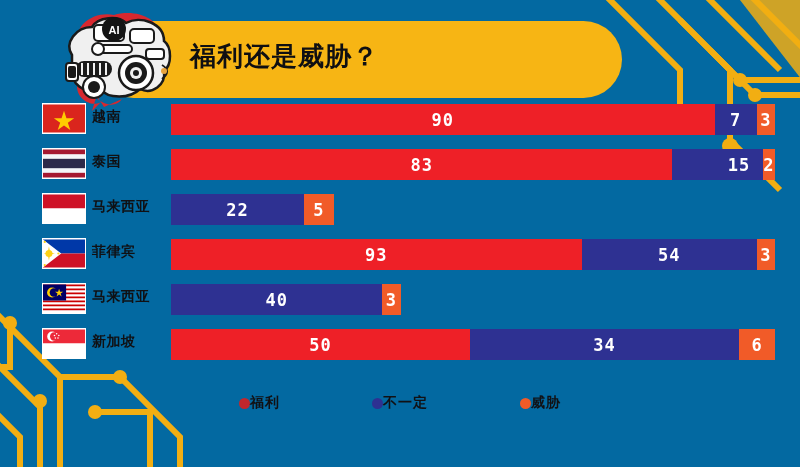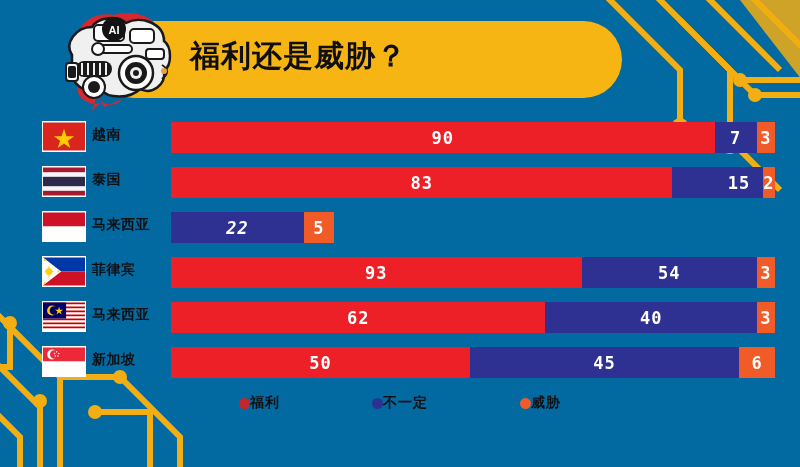--- a/index.html
+++ b/index.html
@@ -29,32 +29,32 @@
     border-radius: 40px;
   }
   #brand-logo {
     position: absolute;
     left: 42px; top: 7px;
     width: 140px; height: 107px;
   }
   #page-title {
     position: absolute;
     left: 190px; top: 36px;
-    font-size: 30px;
+    font-size: 26px;
     font-weight: bold;
     color: #0f0f12;
     letter-spacing: 1px;
     line-height: 40px;
     white-space: nowrap;
   }
 
   
   #chart {
     position: absolute;
-    left: 0; top: 118px;
+    left: 0; top: 100px;
     width: 800px;
   }
   .row {
     position: relative;
     height: 45px;
     margin-bottom: 0px;
   }
   .flag {
     position: absolute;
     left: 42px; top: 3px;
@@ -240,21 +240,21 @@
       </div>
       <div class="row">
         <div class="flag">
           <svg viewBox="0 0 60 40">
             <rect width="60" height="20" fill="#CE1126"></rect>
       <rect y="20" width="60" height="20" fill="#FFFFFF"></rect>
           </svg>
         </div>
         <div class="country-label">马来西亚</div>
         <div class="bar">
-          <div class="seg seg-unsure" style="width: 22%; font-style: italic;">22</div>
+          <div class="seg seg-unsure" style="width: 22%;">22</div>
           <div class="seg seg-threat" style="width: 5%;">5</div>
         </div>
       </div>
       <div class="row">
         <div class="flag">
           <svg viewBox="0 0 60 40">
             <rect width="60" height="20" fill="#0038A8"></rect>
       <rect y="20" width="60" height="20" fill="#CE1126"></rect>
       <polygon points="0,0 26,20 0,40" fill="#FFFFFF"></polygon>
       <circle cx="8.5" cy="20" r="5" fill="#FCD116"></circle>
@@ -298,21 +298,20 @@
               <rect y="37.142857142857146" width="60" height="2.857142857142857" fill="#FFFFFF"></rect>
             </g>
       <rect width="33" height="22.9" fill="#010066"></rect>
       <circle cx="13" cy="11.4" r="7.2" fill="#FFCC00"></circle>
       <circle cx="15.6" cy="11.4" r="6.1" fill="#010066"></circle>
       <polygon points="23,6 24.4,10.2 28.8,10.2 25.2,12.8 26.6,17 23,14.4 19.4,17 20.8,12.8 17.2,10.2 21.6,10.2" fill="#FFCC00"></polygon>
           </svg>
         </div>
         <div class="country-label">马来西亚</div>
         <div class="bar">
-          <div class="seg seg-benefit" style="width: 62%;">62</div>
           <div class="seg seg-unsure" style="width: 35%;">40</div>
           <div class="seg seg-threat" style="width: 3%;">3</div>
         </div>
       </div>
       <div class="row">
         <div class="flag">
           <svg viewBox="0 0 60 40">
             <rect width="60" height="20" fill="#ED2939"></rect>
       <rect y="20" width="60" height="20" fill="#FFFFFF"></rect>
       <circle cx="13" cy="10" r="7" fill="#FFFFFF"></circle>
@@ -322,21 +321,21 @@
               <circle cx="22.6" cy="8.5" r="1.1"></circle>
         <circle cx="21.4" cy="12.2" r="1.1"></circle>
               <circle cx="17.6" cy="12.2" r="1.1"></circle>
         <circle cx="16.4" cy="8.5" r="1.1"></circle>
       </g>
           </svg>
         </div>
         <div class="country-label">新加坡</div>
         <div class="bar">
           <div class="seg seg-benefit" style="width: 50%;">50</div>
-          <div class="seg seg-unsure" style="width: 45%;">45</div>
+          <div class="seg seg-unsure" style="width: 45%;">34</div>
           <div class="seg seg-threat" style="width: 6%;">6</div>
         </div>
       </div>
     </div>
 
   <div id="legend">
       <div class="legend-item">
         <span class="legend-dot" style="background: rgb(193, 39, 45);"></span>
         <span class="legend-text">福利</span>
       </div>

